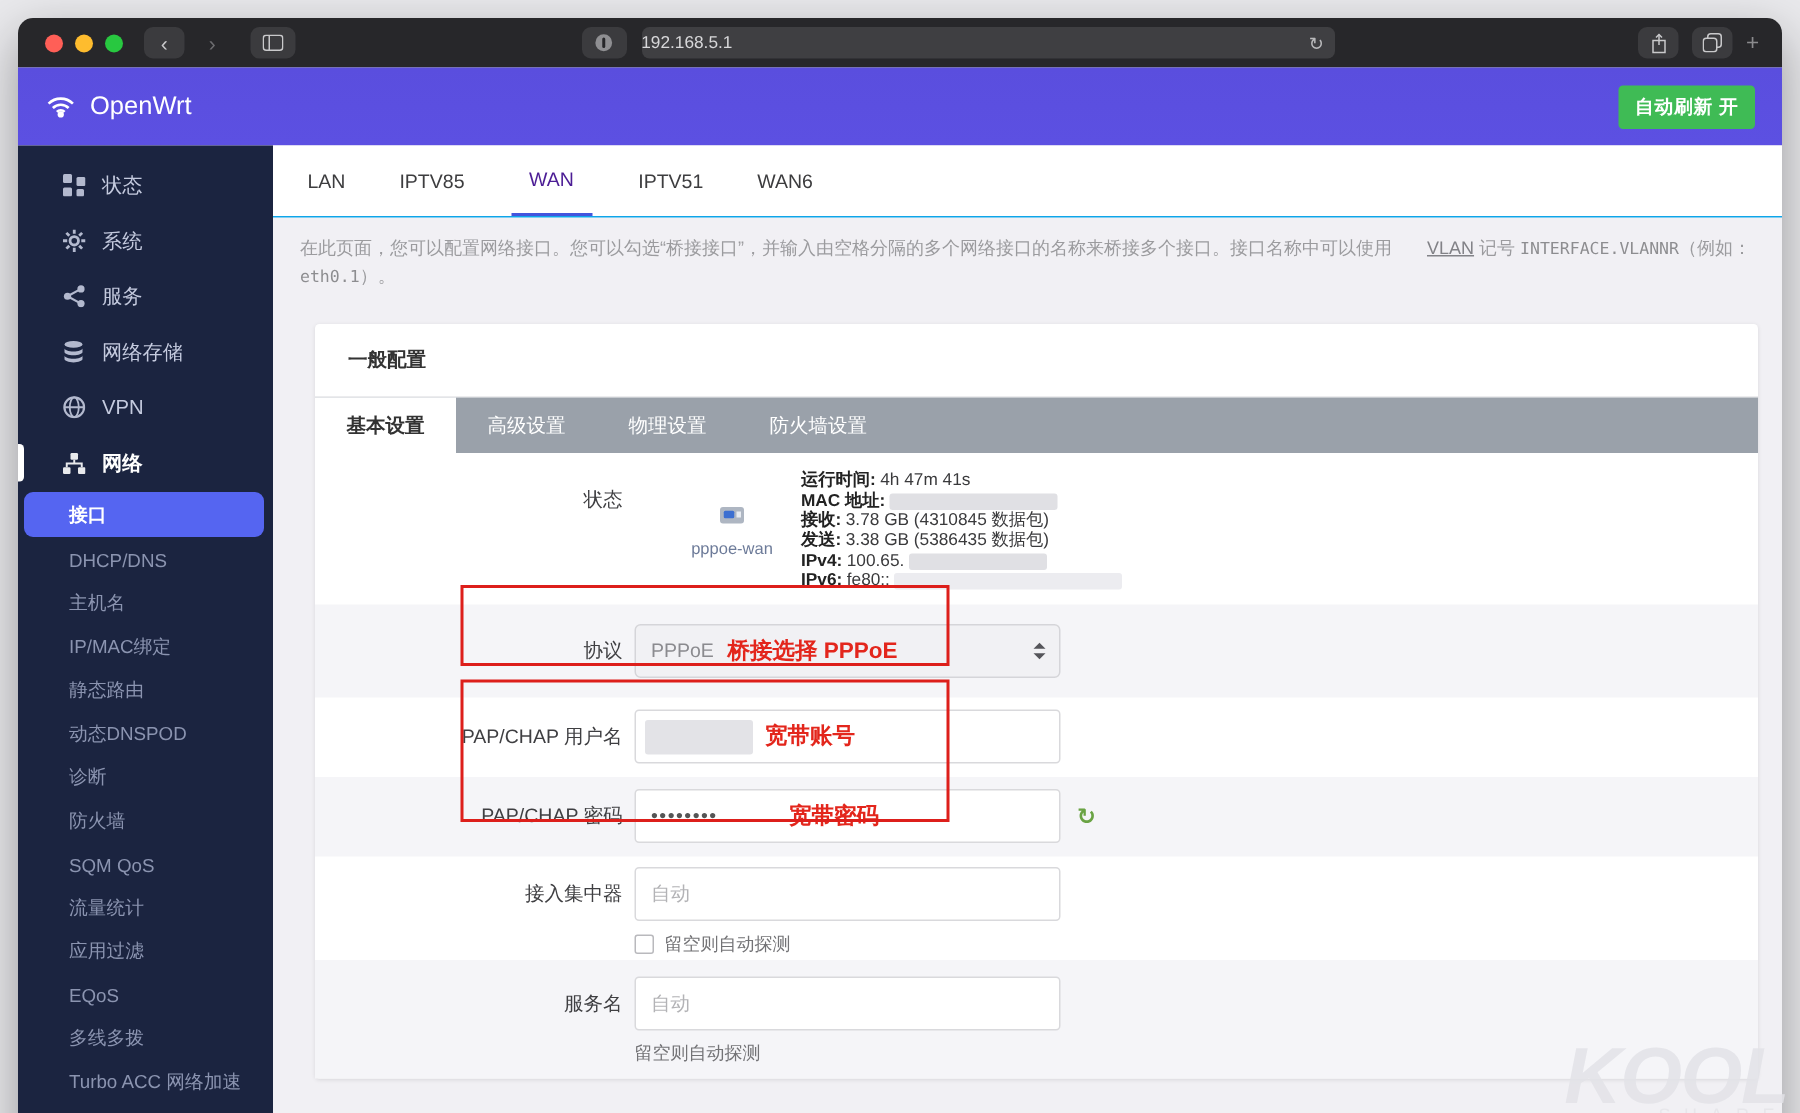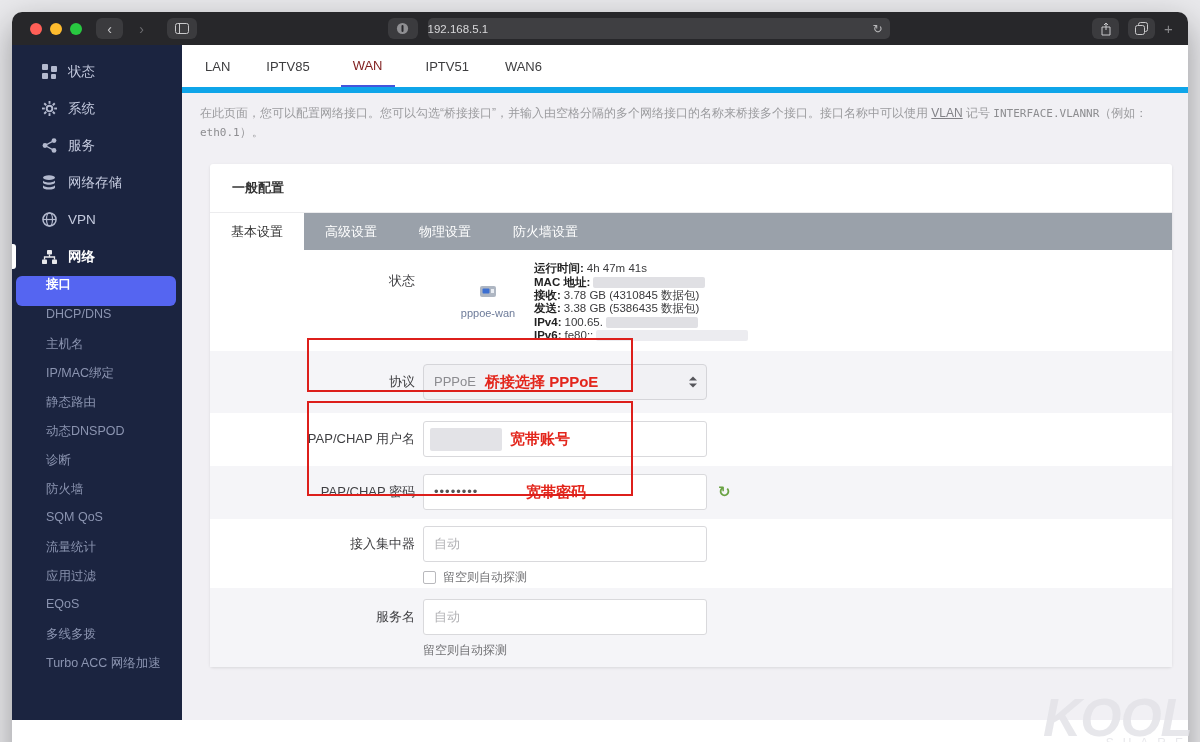--- a/index.html
+++ b/index.html
@@ -37,43 +37,43 @@
 
   
   .main { display:flex; height:675px; }
   .sidenav { width:170px; background:#1b2440; padding-top:8px; flex-shrink:0; }
   .nav-item { height:37px; display:flex; align-items:center; gap:11px; padding-left:29px;
               color:#c4cade; font-size:13.5px; position:relative; }
   .nav-item .ico { width:16px; height:16px; display:flex; align-items:center; justify-content:center; opacity:.9; }
   .nav-item.active { color:#fff; font-weight:bold; }
   .nav-item.active::before { content:""; position:absolute; left:0; top:6px; width:4px; height:25px;
                              background:#fff; border-radius:0 3px 3px 0; }
-  .sub-item { height:29px; display:flex; padding-left:34px; color:#8b94b0; font-size:12.5px; }
+  .sub-item { height:29px; display:flex; align-items:center; padding-left:34px; color:#8b94b0; font-size:12.5px; }
   .sub-item.active { background:#5565f1; margin:1px 6px 1px 4px; border-radius:6px; height:30px;
                      color:#fff; font-weight:bold; padding-left:30px; }
 
   .content { flex:1; background:#f1f0f4; position:relative; overflow:hidden; }
   .iface-tabs { background:#fff; height:48px; display:flex; align-items:stretch; gap:26px;
-                padding-left:18px; border-bottom:6px solid #0ea5e9; }
+                padding-left:18px; border-bottom:1px solid #0ea5e9; }
   .iface-tab { display:flex; align-items:center; font-size:13px; color:#3d3d3f; padding:0 5px; }
-  .iface-tab.active { color:#7f1d1d; border-bottom:2px solid #4355dd; padding:0 12px; }
+  .iface-tab.active { color:#4c1d95; border-bottom:2px solid #4355dd; padding:0 12px; }
 
   .page-title { font-size:20px; color:#26262a; margin:20px 0 0 18px; font-weight:normal; }
   .page-desc { margin:11px 18px 0; font-size:12px; color:#9b9b9e; line-height:1.55; }
-  .vlan-link { text-decoration:underline; color:#828287; }
+  .vlan-link { text-decoration:underline; color:#828287;margin-left:20px; }
   .code { font-family:"DejaVu Sans Mono","Liberation Mono",monospace; font-size:11px; color:#8d8d90; }
 
   
   .card { margin:23px 16px 0 28px; background:#fff; border-radius:3px; position:relative;
           box-shadow:0 1px 3px rgba(0,0,0,.10); }
   .card-header { padding:15px 22px; font-size:13px; font-weight:bold; color:#333;
                  border-bottom:1px solid #ececee; }
   .card-tabs { height:37px; background:#9aa1aa; display:flex; }
   .card-tab { padding:0 21px; display:flex; align-items:center; font-size:13px; color:#fff; }
-  .card-tab.active { background:#fff; color:#333; }
+  .card-tab.active { background:#fff; color:#333;font-weight:bold; }
 
   .frow { display:flex; position:relative; }
   .frow.alt { background:#f5f5f8; }
   .flabel { width:205px; flex-shrink:0; text-align:right; font-size:13px; color:#3f3f42; line-height:36px; }
   .fctrl { margin-left:8px; position:relative; }
   .tinput { width:284px; height:36px; border:1px solid #d9d9dc; border-radius:3px; background:#fff;
             font-size:13px; color:#555; padding:0 10px; outline:none;
             font-family:"Liberation Sans","DejaVu Sans",sans-serif; }
   .tinput::placeholder { color:#b3b3b6; }
   .selectbox { width:284px; height:36px; border:1px solid #d5d5d9; border-radius:4px; background:#f1f1f4;
@@ -157,20 +157,32 @@
       <span class="chrome-btn">
         <svg width="13" height="13" viewBox="0 0 13 13">
           <rect x="3.5" y="0.5" width="9" height="9" rx="2" fill="none" stroke="#c9c9cb"></rect>
           <rect x="0.5" y="3.5" width="9" height="9" rx="2" fill="#3b3b3e" stroke="#c9c9cb"></rect>
         </svg>
       </span>
       <span class="plusbtn">+</span>
     </div>
   </div>
 
+  <div class="appheader">
+    <div class="brand">
+      <svg width="21" height="21" viewBox="0 0 22 22">
+        <circle cx="11" cy="16" r="2.2" fill="#fff"></circle>
+        <path d="M5.5 11.5 A7.8 7.8 0 0 1 16.5 11.5" fill="none" stroke="#fff" stroke-width="1.8"></path>
+        <path d="M2.5 8.5 A12 12 0 0 1 19.5 8.5" fill="none" stroke="#fff" stroke-width="1.8"></path>
+        <path d="M8.3 14.2 A3.8 3.8 0 0 1 13.7 14.2" fill="none" stroke="#fff" stroke-width="1.8"></path>
+      </svg>
+      <span>OpenWrt</span>
+    </div>
+    <span class="autorefresh-btn">自动刷新 开</span>
+  </div>
 
   <div class="main">
 
     <div class="sidenav">
       <div class="nav-item">
         <span class="ico">
           <svg width="15" height="15" viewBox="0 0 15 15">
               <rect x="0" y="0" width="6" height="6" rx="1" fill="#c4cade"></rect>
               <rect x="9" y="2" width="6" height="6" rx="1" fill="#c4cade"></rect>
               <rect x="0" y="9" width="6" height="6" rx="1" fill="#c4cade"></rect>

